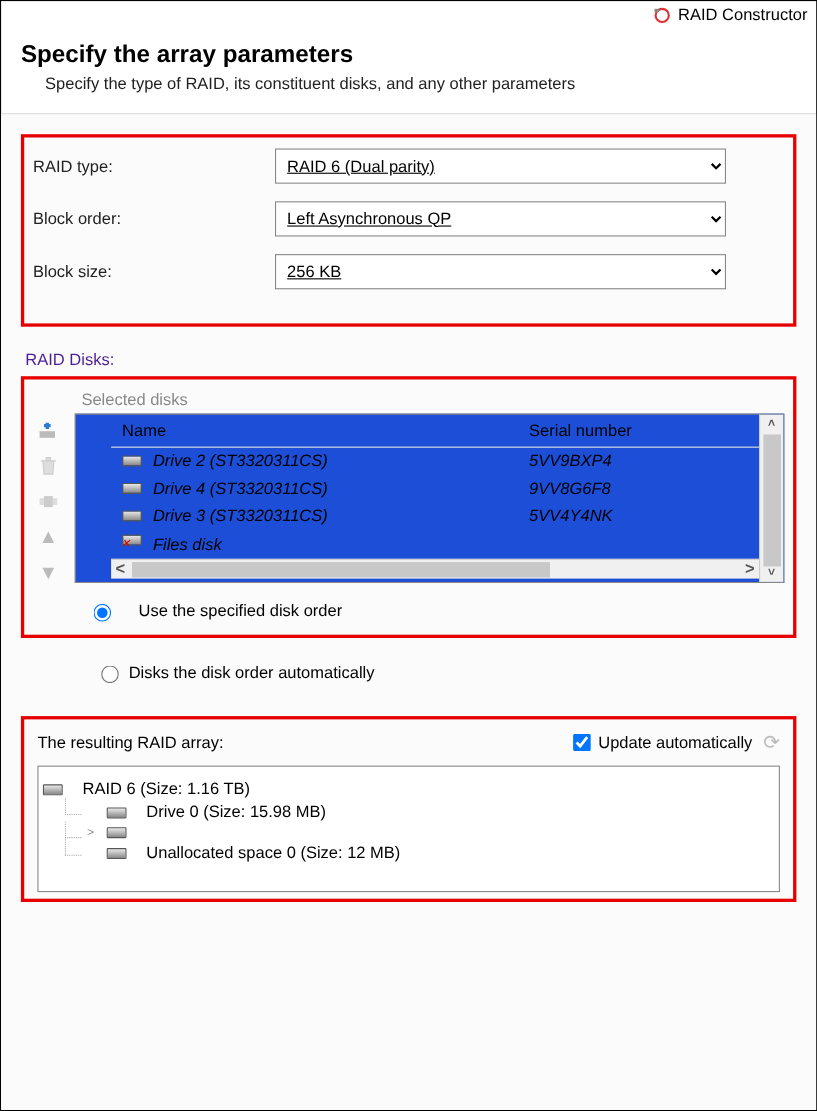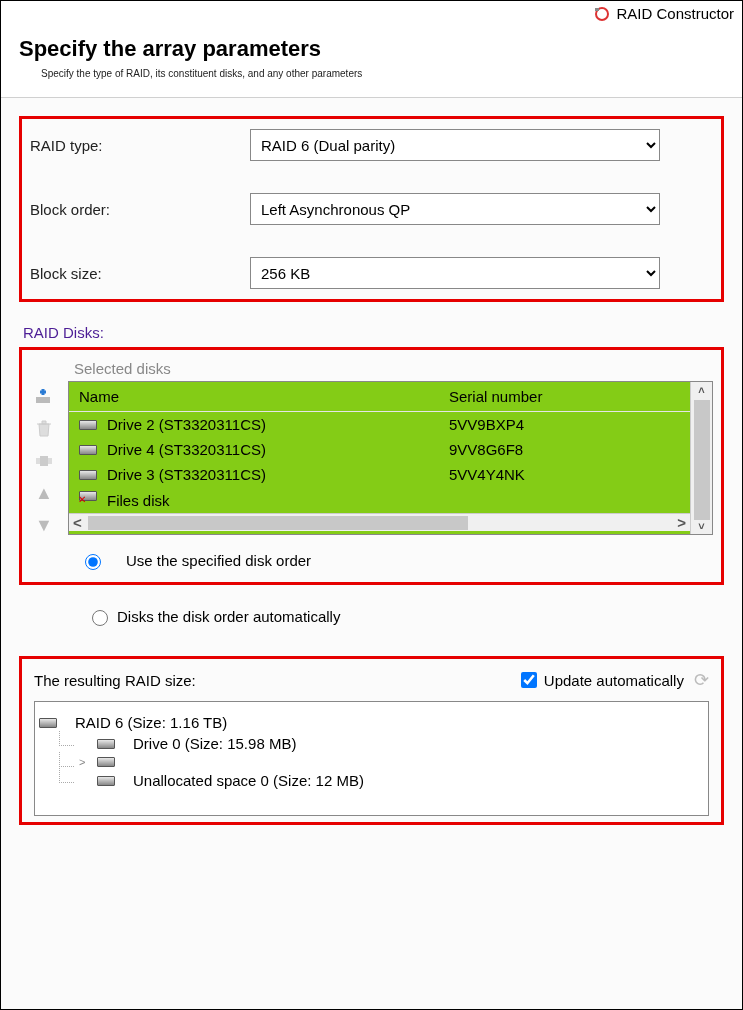--- a/index.html
+++ b/index.html
@@ -2,38 +2,38 @@
 <html><head>
   <meta charset="utf-8">
   <style>
     * { box-sizing: border-box; font-family: 'Segoe UI', Tahoma, sans-serif; font-size: 15px; }
     body { margin: 0; padding: 0; background: #fff; width: 743px; height: 1010px; border: 1px solid #000; overflow: hidden; }
     .window { display: flex; flex-direction: column; height: 100%; }
     .titlebar { display: flex; align-items: center; gap: 6px; padding: 4px 8px; font-size: 14px; justify-content: flex-end; }
     .titlebar-icon { width: 16px; height: 16px; }
     .header { padding: 10px 18px 18px 18px; border-bottom: 1px solid #d0d0d0; }
     .header h1 { font-size: 22px; font-weight: bold; margin: 0 0 6px 0; }
-    .header p { margin: 0 0 0 22px; font-size: 10px; color: #222; }
+    .header p { margin: 0 0 0 22px; font-size: 15px; color: #222; }
     .body { flex: 1; padding: 18px; background: #fbfbfb; }
     .highlight { border: 3px solid #e60000; padding: 10px 8px; margin-bottom: 22px; }
-    .field-row { display: flex; align-items: center; margin-bottom: 32px; }
-    .field-row:last-child { margin-bottom: 0; }
+    .field-row { display: flex; align-items: center; margin-bottom: 16px; }
+    .field-row:last-child { margin-bottom: 21px; }
     .field-label { width: 220px; color: #222; }
-    .field-row select { flex: 0 0 410px; height: 32px; border: 1px solid #888; padding: 3px 6px; font-size: 15px; background: #fff; }
+    .field-row select { flex: 0 0 410px; height: 32px; border: 1px solid #888; padding: 3px 6px; font-size: 15px; background: #fff; text-decoration: underline; }
     .section-label { margin: 0 0 6px 4px; color: #4c1d95; }
     .selected-label { color: #888; margin: 4px 0 4px 44px; }
     .disks-row { display: flex; gap: 10px; align-items: stretch; }
     .toolbar-vert { display: flex; flex-direction: column; gap: 12px; width: 28px; align-items: center; padding-top: 6px; }
     .toolbar-vert div { width: 22px; height: 20px; color: #bbb; display: flex; align-items: center; justify-content: center; cursor: pointer; }
-    .disk-table { flex: 1; border: 1px solid #888; background: #84cc16; display: flex; }
+    .disk-table { flex: 1; border: 1px solid #888; background: #1d4ed8; display: flex; padding-left: 32px; }
     .table-inner { flex: 1; display: flex; flex-direction: column; }
     .table-head { display: flex; padding: 6px 10px; border-bottom: 1px solid #e5e5e5; }
     .col-name { flex: 0 0 370px; }
     .col-serial { flex: 1; }
-    .table-row { display: flex; padding: 4px 10px; align-items: center; }
+    .table-row { display: flex; padding: 4px 10px; align-items: center; font-style: italic; }
     .drive-icon { width: 18px; height: 10px; background: linear-gradient(#e8e8e8,#888); border: 1px solid #555; border-radius: 1px; margin-right: 10px; display: inline-block; }
     .drive-icon.empty::after { content: "✕"; color: #d00; font-size: 10px; position: relative; top: -3px; left: -2px; }
     .h-scroll { display: flex; align-items: center; justify-content: space-between; border-top: 1px solid #ccc; background: #f0f0f0; height: 18px; padding: 0 4px; font-size: 11px; color: #555; }
     .h-scroll .track { flex: 0 0 380px; height: 14px; background: #c8c8c8; margin-left: 6px; }
     .v-scroll { width: 22px; border-left: 1px solid #ccc; background: #f0f0f0; display: flex; flex-direction: column; align-items: center; justify-content: space-between; padding: 2px 0; }
     .v-scroll .thumb { width: 16px; flex: 0 0 120px; background: #c8c8c8; margin-top: 4px; }
     .radio-row { display: flex; align-items: center; gap: 22px; margin-left: 50px; margin-top: 16px; }
     .radio-outside { display: flex; align-items: center; gap: 6px; margin-left: 68px; margin-top: 6px; margin-bottom: 30px; }
     input[type=radio] { width: 16px; height: 16px; }
     .result-head { display: flex; align-items: center; justify-content: space-between; margin-bottom: 10px; }
@@ -150,21 +150,21 @@
         <span>Use the specified disk order</span>
       </div>
     </div>
     <div class="radio-outside">
       <input type="radio" name="order" style="">
       <span>Disks the disk order automatically</span>
     </div>
 
     <div class="highlight" style="padding:10px 12px 6px 12px; margin-bottom:8px;">
       <div class="result-head">
-        <span>The resulting RAID size:</span>
+        <span>The resulting RAID array:</span>
         <div style="display:flex;align-items:center;">
           <label class="chk-row">
             <input type="checkbox" checked="" style="">
             <span>Update automatically</span>
           </label>
           <span class="refresh-icon">⟳</span>
         </div>
       </div>
       <div class="result-tree">
         <div class="tree-row">

